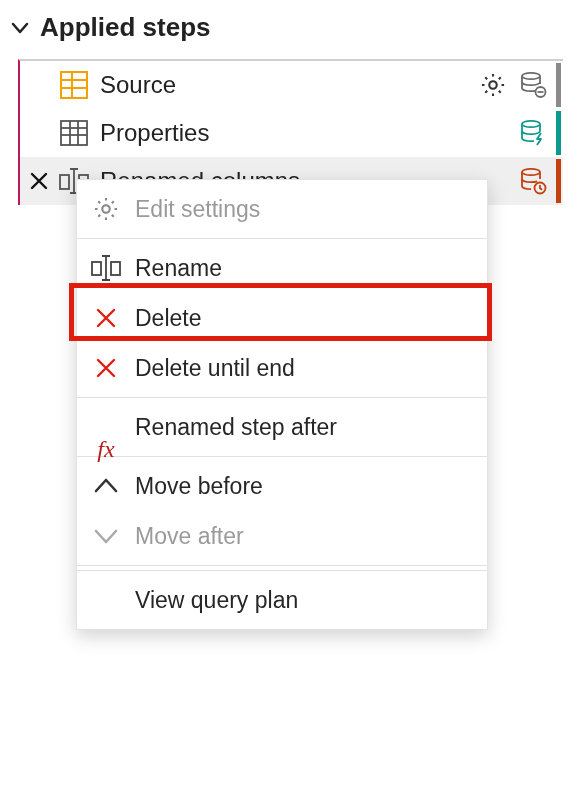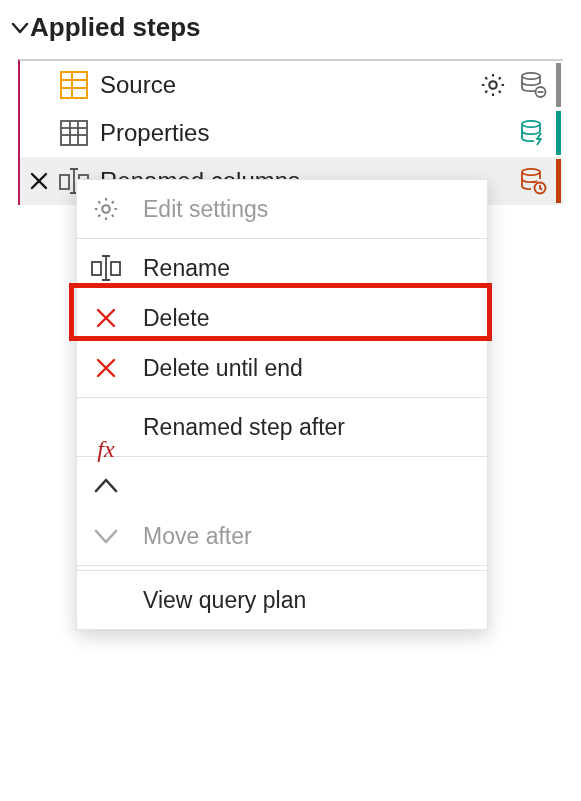--- a/index.html
+++ b/index.html
@@ -12,20 +12,21 @@
     background: #ffffff;
     width: 581px;
     height: 801px;
     overflow: hidden;
     position: relative;
     color: #222;
   }
   .panel-header {
     display: flex;
     align-items: center;
+    gap: 10px;
     padding: 12px 10px 10px 10px;
     font-size: 26px;
     font-weight: 600;
     cursor: pointer;
   }
   .panel-header .chev {
     display: inline-flex;
   }
   .steps-box {
     margin: 6px 18px 0 18px;
@@ -96,21 +97,21 @@
     border: 1px solid #e3e3e3;
     box-shadow: 0 6px 18px rgba(0,0,0,0.18);
     padding: 4px 0;
     z-index: 10;
   }
   .ctx-item {
     display: flex;
     align-items: center;
     height: 50px;
     padding: 0 12px;
-    gap: 20px;
+    gap: 12px;
     font-size: 23px;
     color: #262626;
     cursor: pointer;
   }
   .ctx-item.disabled {
     color: #9a9a9a;
     cursor: default;
   }
   .ctx-icon {
     width: 34px;
@@ -289,20 +290,21 @@
   </div>
 
   <div class="ctx-sep"></div>
 
   <div class="ctx-item">
     <span class="ctx-icon">
       <svg width="26" height="20" viewBox="0 0 26 20">
         <path d="M3 15 L13 4 L23 15" fill="none" stroke="#333" stroke-width="2.6" stroke-linecap="round" stroke-linejoin="round"></path>
       </svg>
     </span>
+    <span>Move before</span>
   </div>
 
   <div class="ctx-item disabled">
     <span class="ctx-icon">
       <svg width="26" height="20" viewBox="0 0 26 20">
         <path d="M3 5 L13 16 L23 5" fill="none" stroke="#aaa" stroke-width="2.6" stroke-linecap="round" stroke-linejoin="round"></path>
       </svg>
     </span>
     <span>Move after</span>
   </div>

